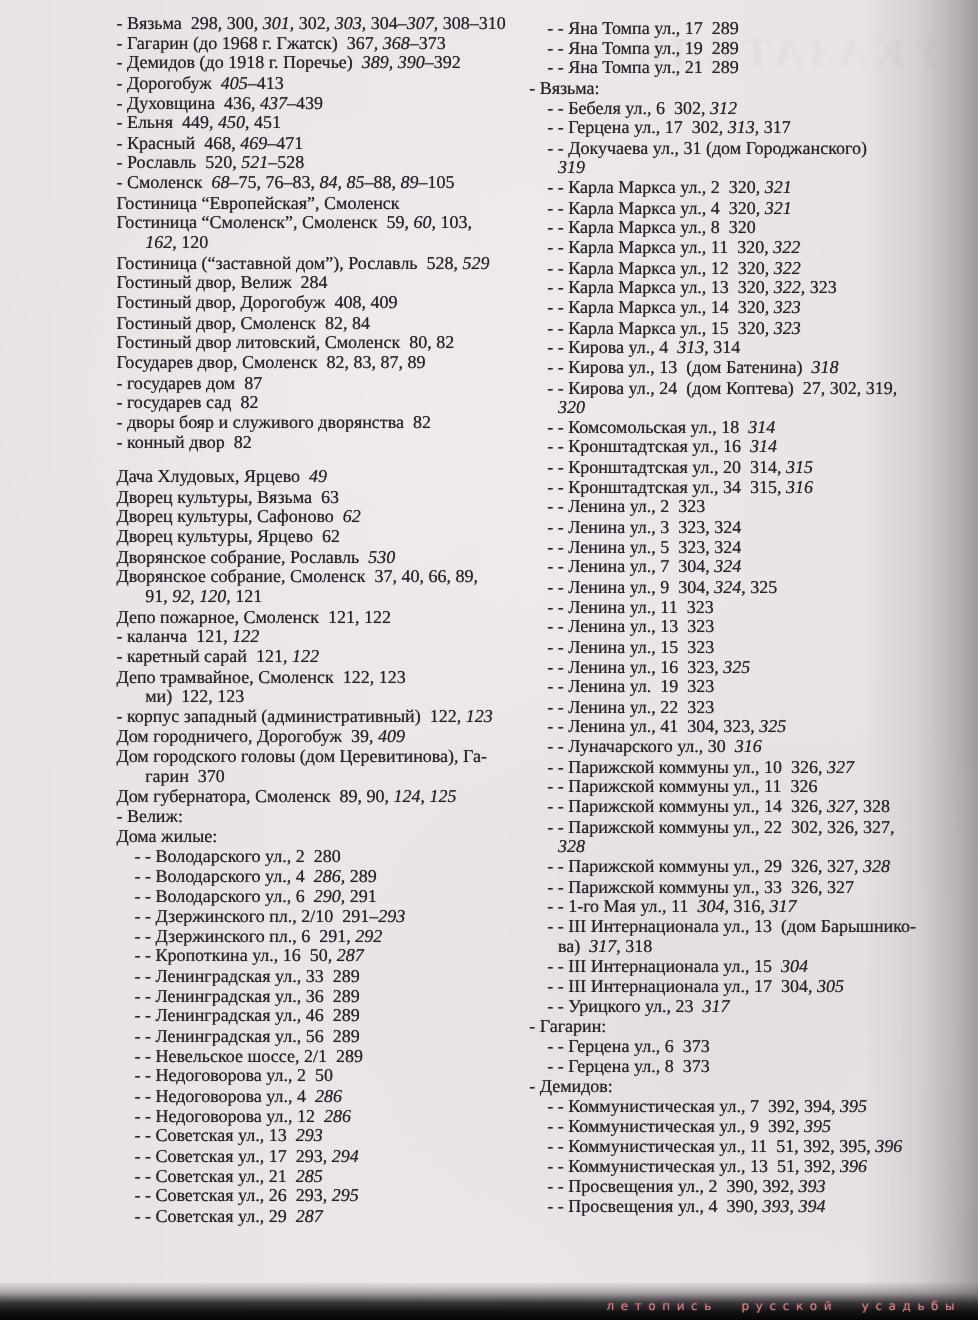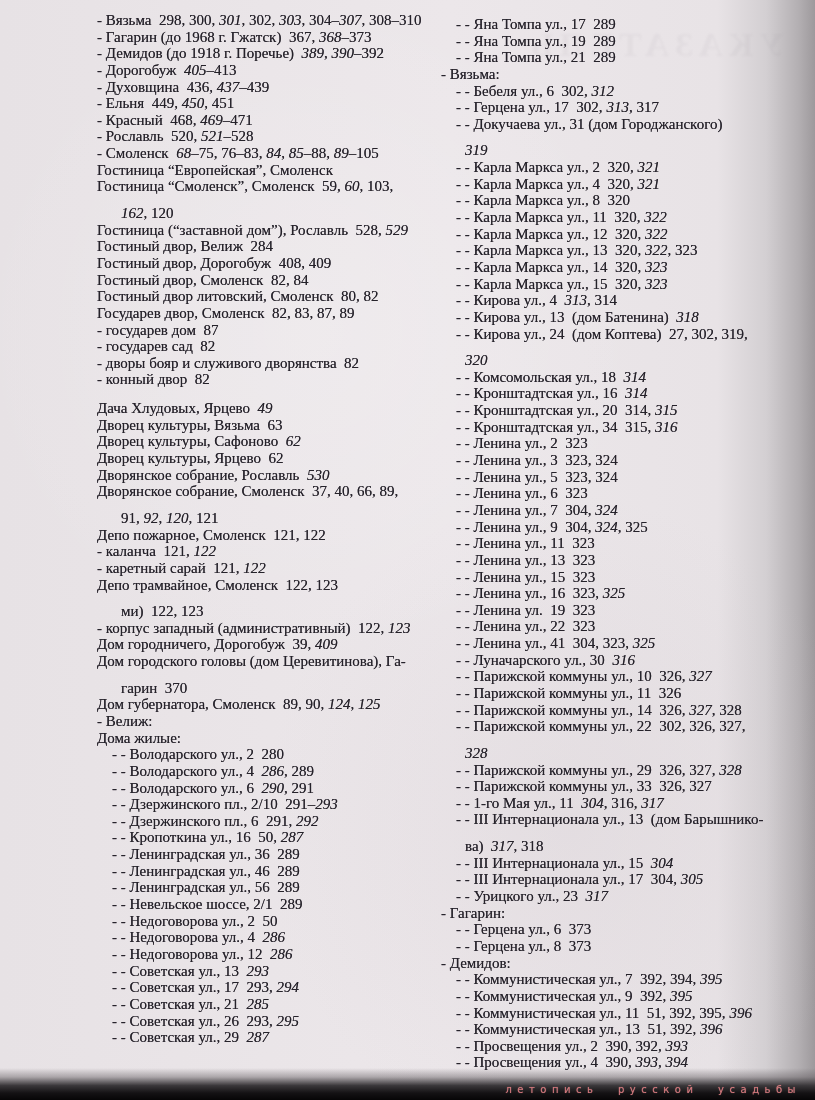--- a/index.html
+++ b/index.html
@@ -24,21 +24,21 @@
   }
   .col-left{left:97px;width:348px;}
   .col-right{left:441px;width:372px;padding-top:4px;}
   .line{
     height:16.65px;line-height:16.65px;
     white-space:pre;
   }
   .line i{font-style:italic;}
   .in0{padding-left:0;}
   .in1{padding-left:15px;}
-  .in2{padding-left:24px;margin-top:10px;}
+  .in2{padding-left:24px;}
   .gap{height:12px;}
   .edge-band{
     position:absolute;left:0;right:0;bottom:0;height:32px;
     background:linear-gradient(180deg,
       rgba(80,75,79,0) 0%,
       rgba(96,90,94,0.45) 28%,
       #3a373a 55%,
       #141214 78%,
       #060506 100%);
   }
@@ -107,20 +107,21 @@
       <div class="line in2">гарин  370</div>
       <div class="line in0">Дом губернатора, Смоленск  89, 90, <i>124</i>, <i>125</i></div>
       <div class="line in0">- Велиж:</div>
       <div class="line in0">Дома жилые:</div>
       <div class="line in1">- - Володарского ул., 2  280</div>
       <div class="line in1">- - Володарского ул., 4  <i>286</i>, 289</div>
       <div class="line in1">- - Володарского ул., 6  <i>290</i>, 291</div>
       <div class="line in1">- - Дзержинского пл., 2/10  291–<i>293</i></div>
       <div class="line in1">- - Дзержинского пл., 6  291, <i>292</i></div>
       <div class="line in1">- - Кропоткина ул., 16  50, <i>287</i></div>
+      <div class="line in1">- - Ленинградская ул., 33  289</div>
       <div class="line in1">- - Ленинградская ул., 36  289</div>
       <div class="line in1">- - Ленинградская ул., 46  289</div>
       <div class="line in1">- - Ленинградская ул., 56  289</div>
       <div class="line in1">- - Невельское шоссе, 2/1  289</div>
       <div class="line in1">- - Недоговорова ул., 2  50</div>
       <div class="line in1">- - Недоговорова ул., 4  <i>286</i></div>
       <div class="line in1">- - Недоговорова ул., 12  <i>286</i></div>
       <div class="line in1">- - Советская ул., 13  <i>293</i></div>
       <div class="line in1">- - Советская ул., 17  293, <i>294</i></div>
       <div class="line in1">- - Советская ул., 21  <i>285</i></div>
@@ -148,21 +149,20 @@
       <div class="line in1">- - Кирова ул., 13  (дом Батенина)  <i>318</i></div>
       <div class="line in1">- - Кирова ул., 24  (дом Коптева)  27, 302, 319,</div>
       <div class="line in2"><i>320</i></div>
       <div class="line in1">- - Комсомольская ул., 18  <i>314</i></div>
       <div class="line in1">- - Кронштадтская ул., 16  <i>314</i></div>
       <div class="line in1">- - Кронштадтская ул., 20  314, <i>315</i></div>
       <div class="line in1">- - Кронштадтская ул., 34  315, <i>316</i></div>
       <div class="line in1">- - Ленина ул., 2  323</div>
       <div class="line in1">- - Ленина ул., 3  323, 324</div>
       <div class="line in1">- - Ленина ул., 5  323, 324</div>
-      <div class="line in1">- - Ленина ул., 6  323</div>
       <div class="line in1">- - Ленина ул., 7  304, <i>324</i></div>
       <div class="line in1">- - Ленина ул., 9  304, <i>324</i>, 325</div>
       <div class="line in1">- - Ленина ул., 11  323</div>
       <div class="line in1">- - Ленина ул., 13  323</div>
       <div class="line in1">- - Ленина ул., 15  323</div>
       <div class="line in1">- - Ленина ул., 16  323, <i>325</i></div>
       <div class="line in1">- - Ленина ул.  19  323</div>
       <div class="line in1">- - Ленина ул., 22  323</div>
       <div class="line in1">- - Ленина ул., 41  304, 323, <i>325</i></div>
       <div class="line in1">- - Луначарского ул., 30  <i>316</i></div>

